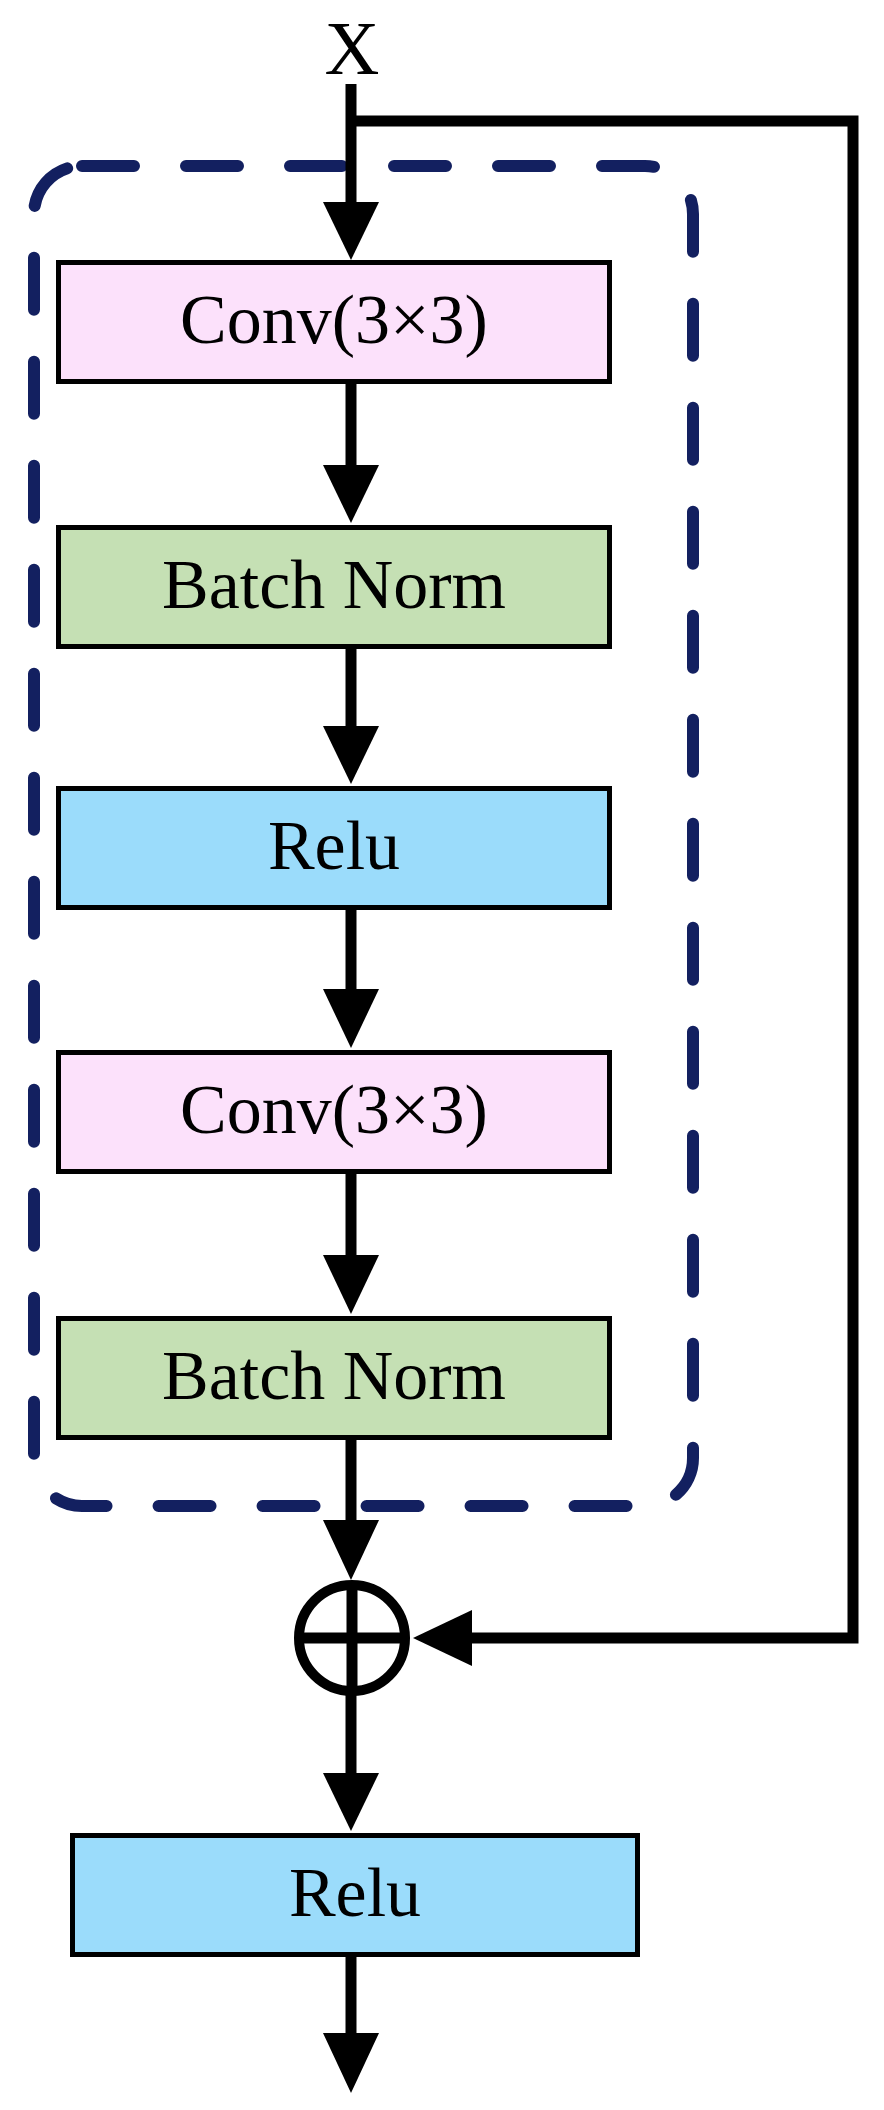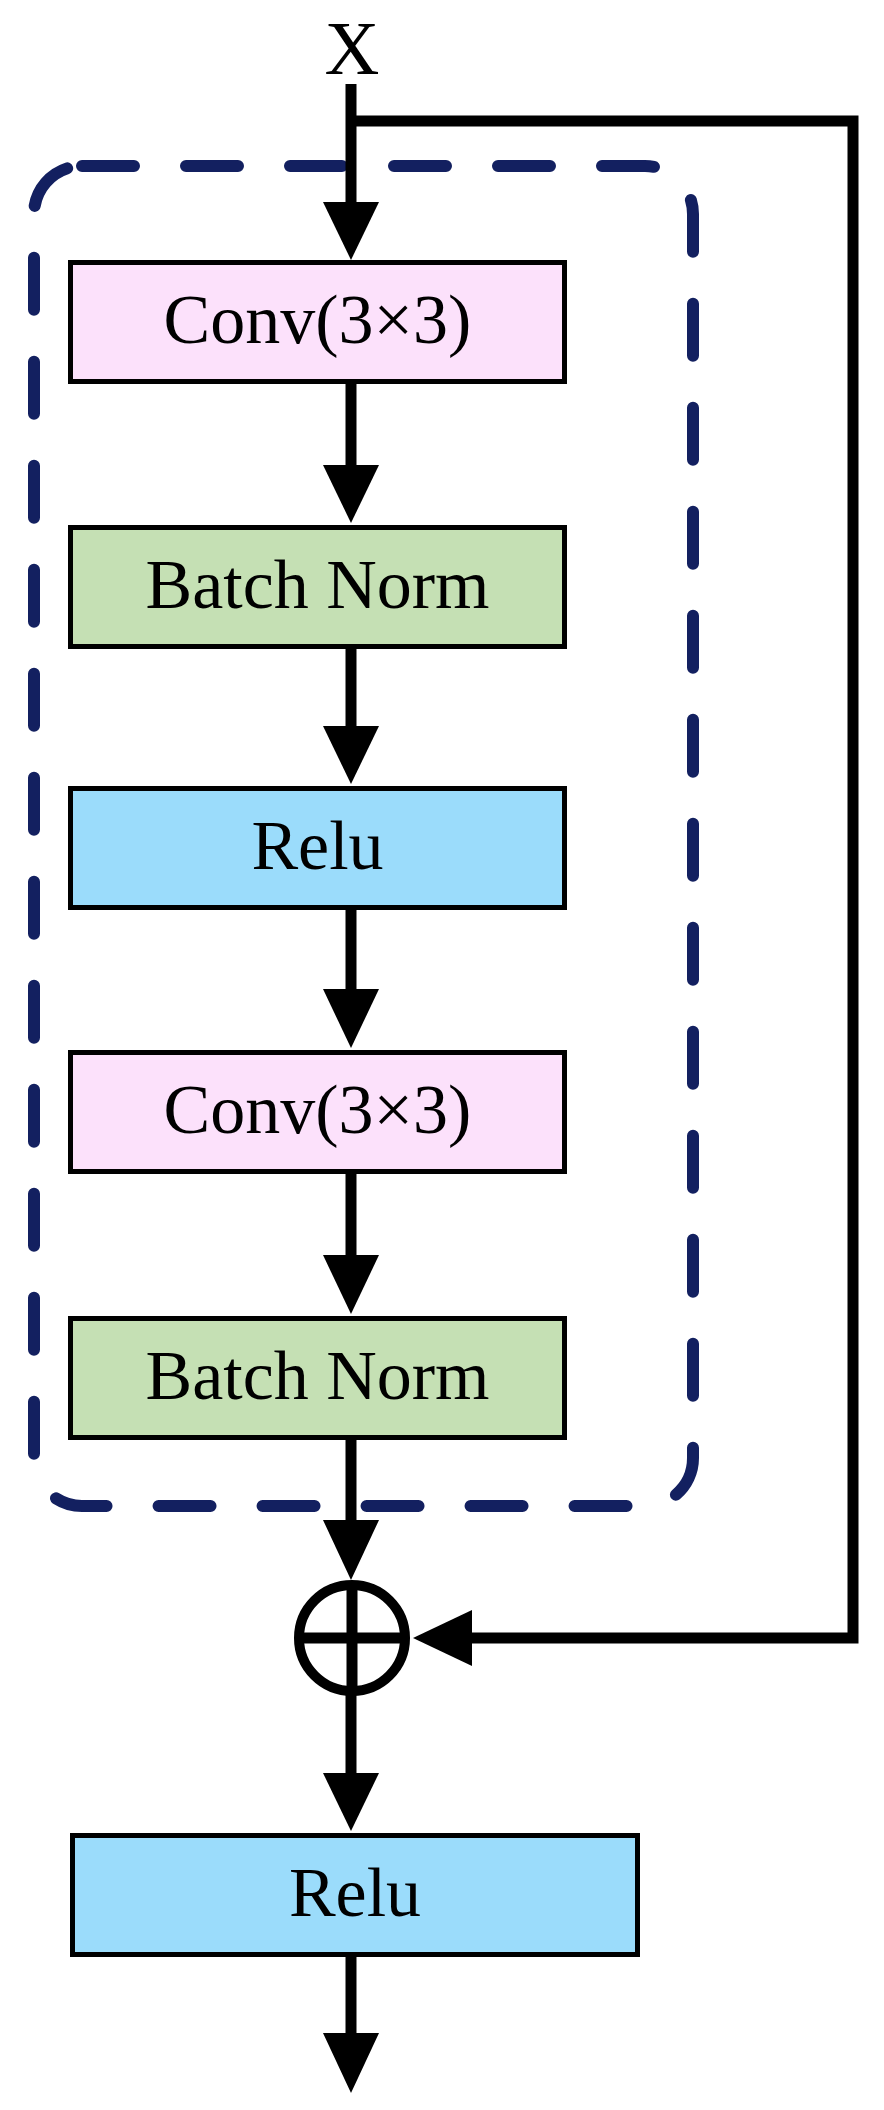--- a/index.html
+++ b/index.html
@@ -18,22 +18,22 @@
     top:10px;
     width:200px;
     text-align:center;
     font-size:76px;
     line-height:76px;
     color:#000000;
     user-select:none;
   }
   .block{
     position:absolute;
-    left:68px;
-    width:499px;
+    left:56px;
+    width:556px;
     height:124px;
     box-sizing:border-box;
     border:5px solid #000000;
     display:flex;
     align-items:center;
     justify-content:center;
     font-size:70px;
     color:#000000;
     z-index:2;
   }

